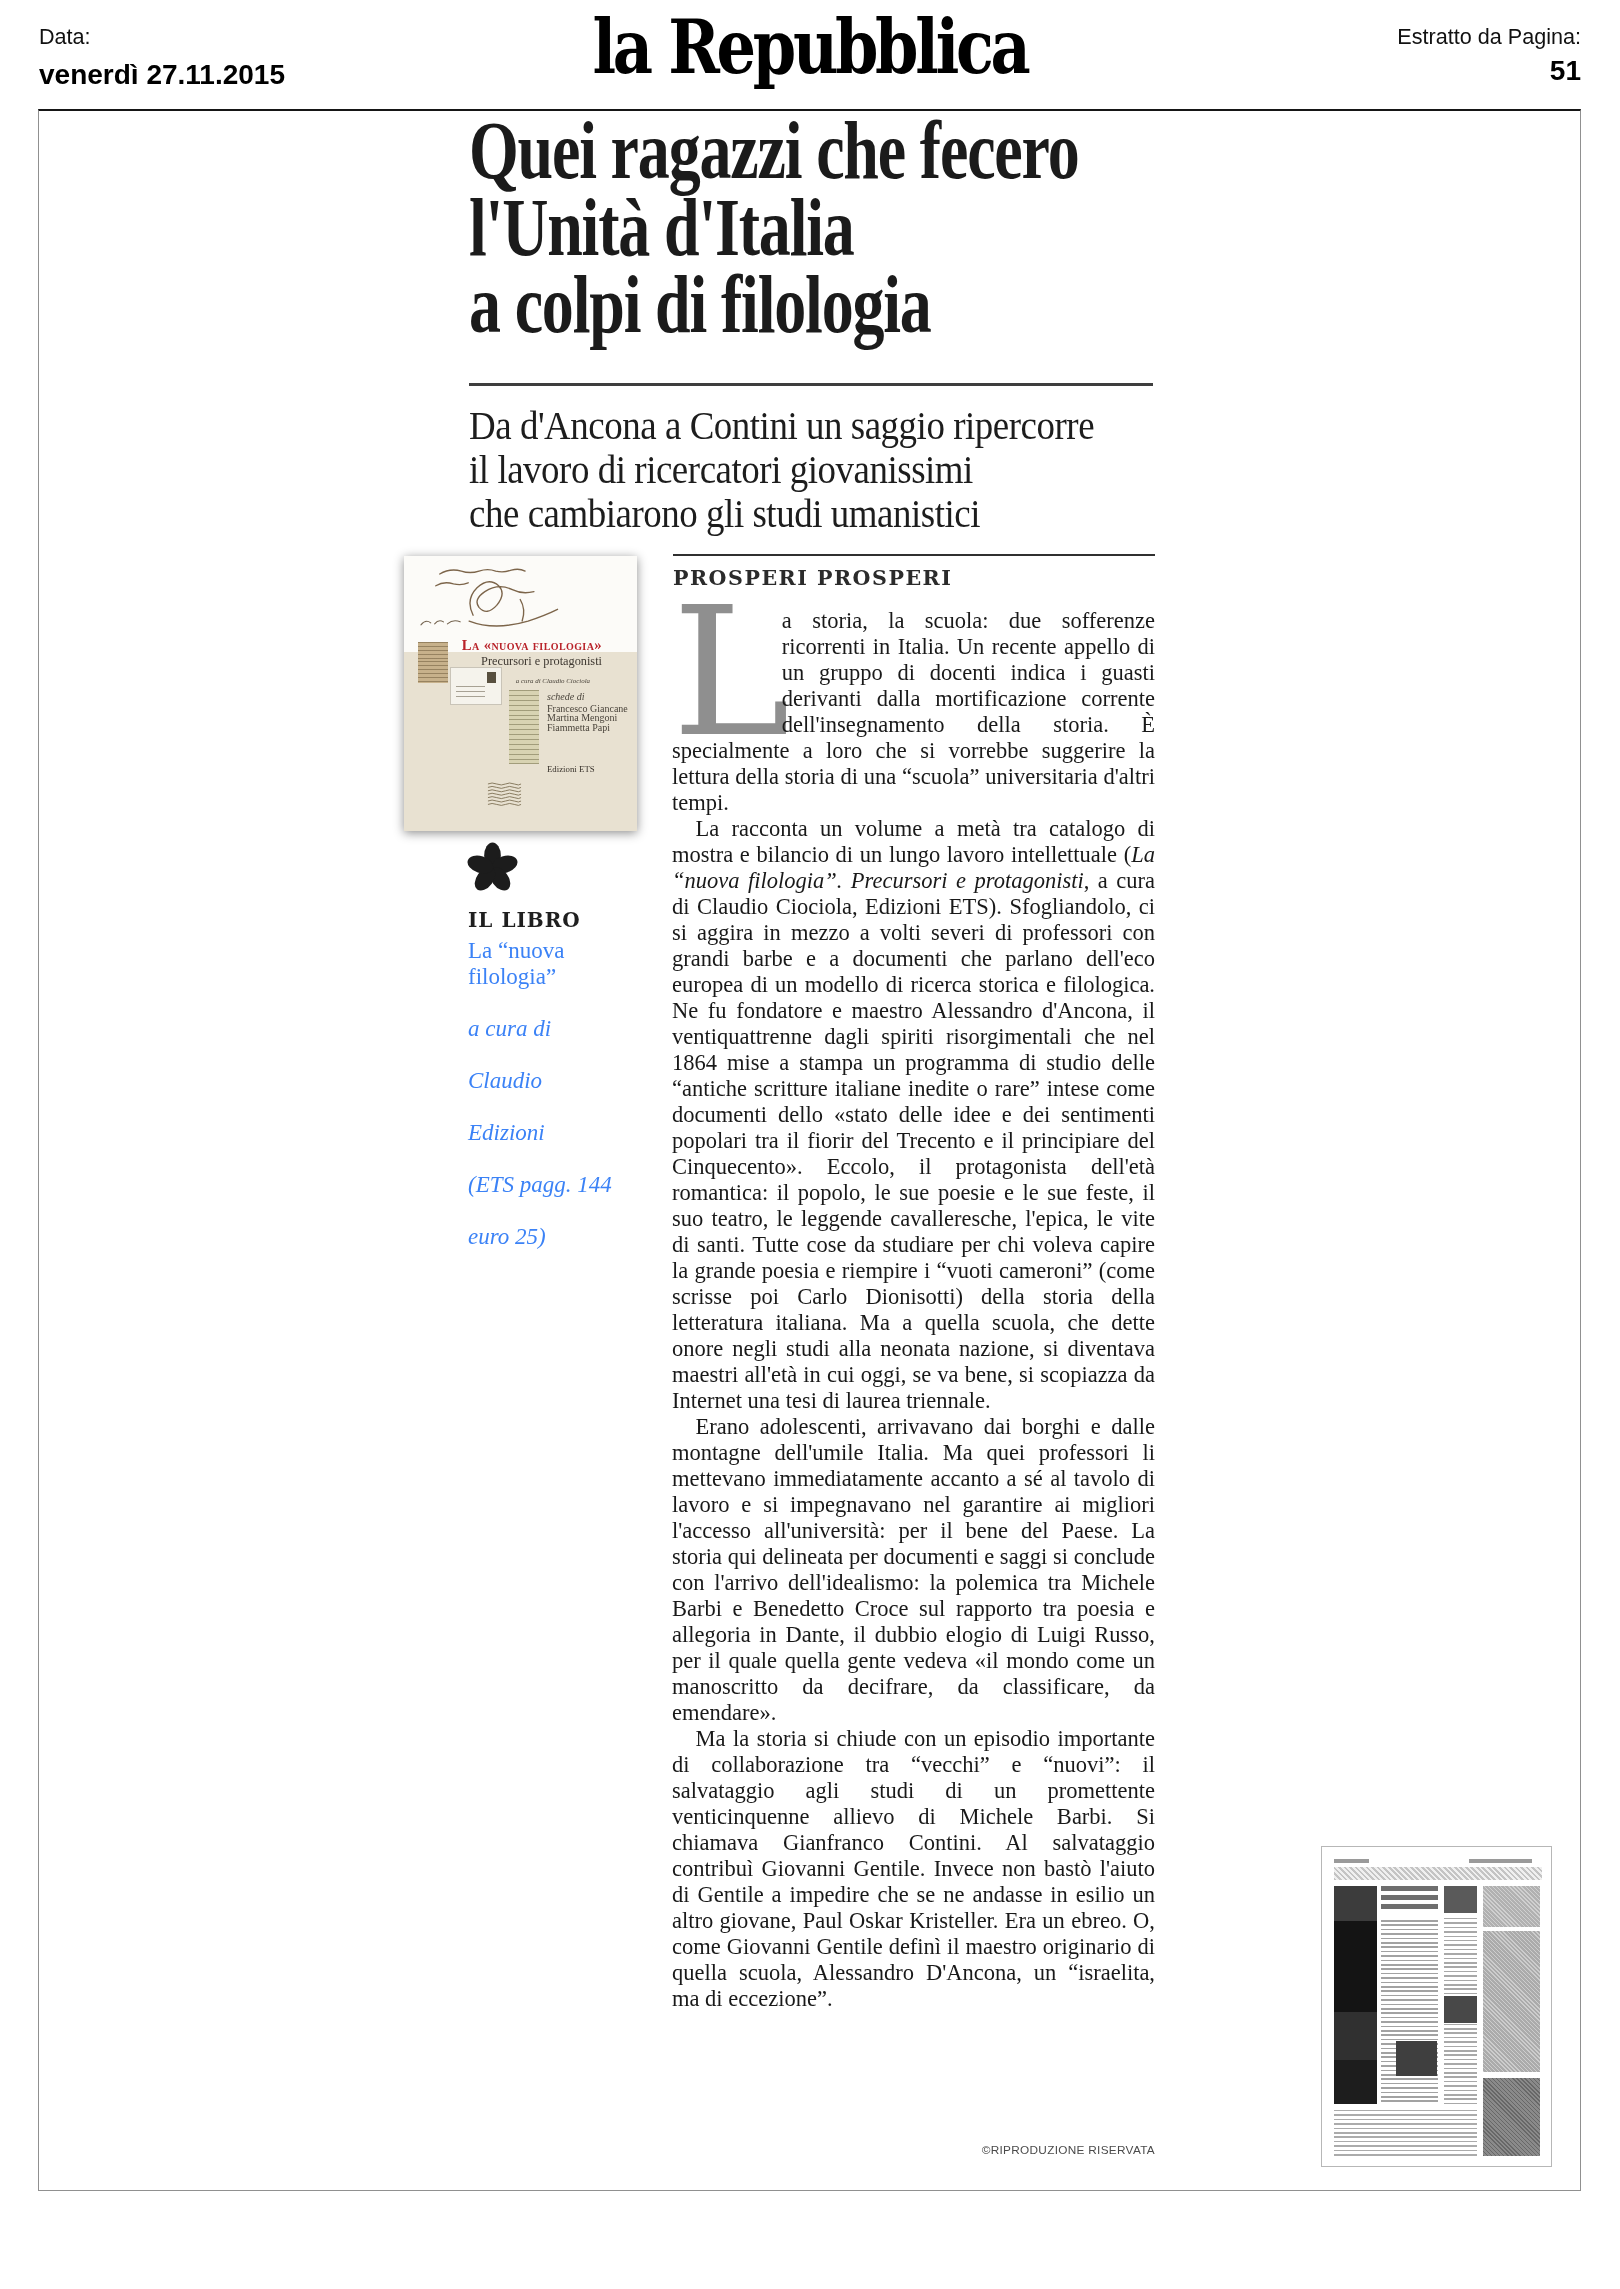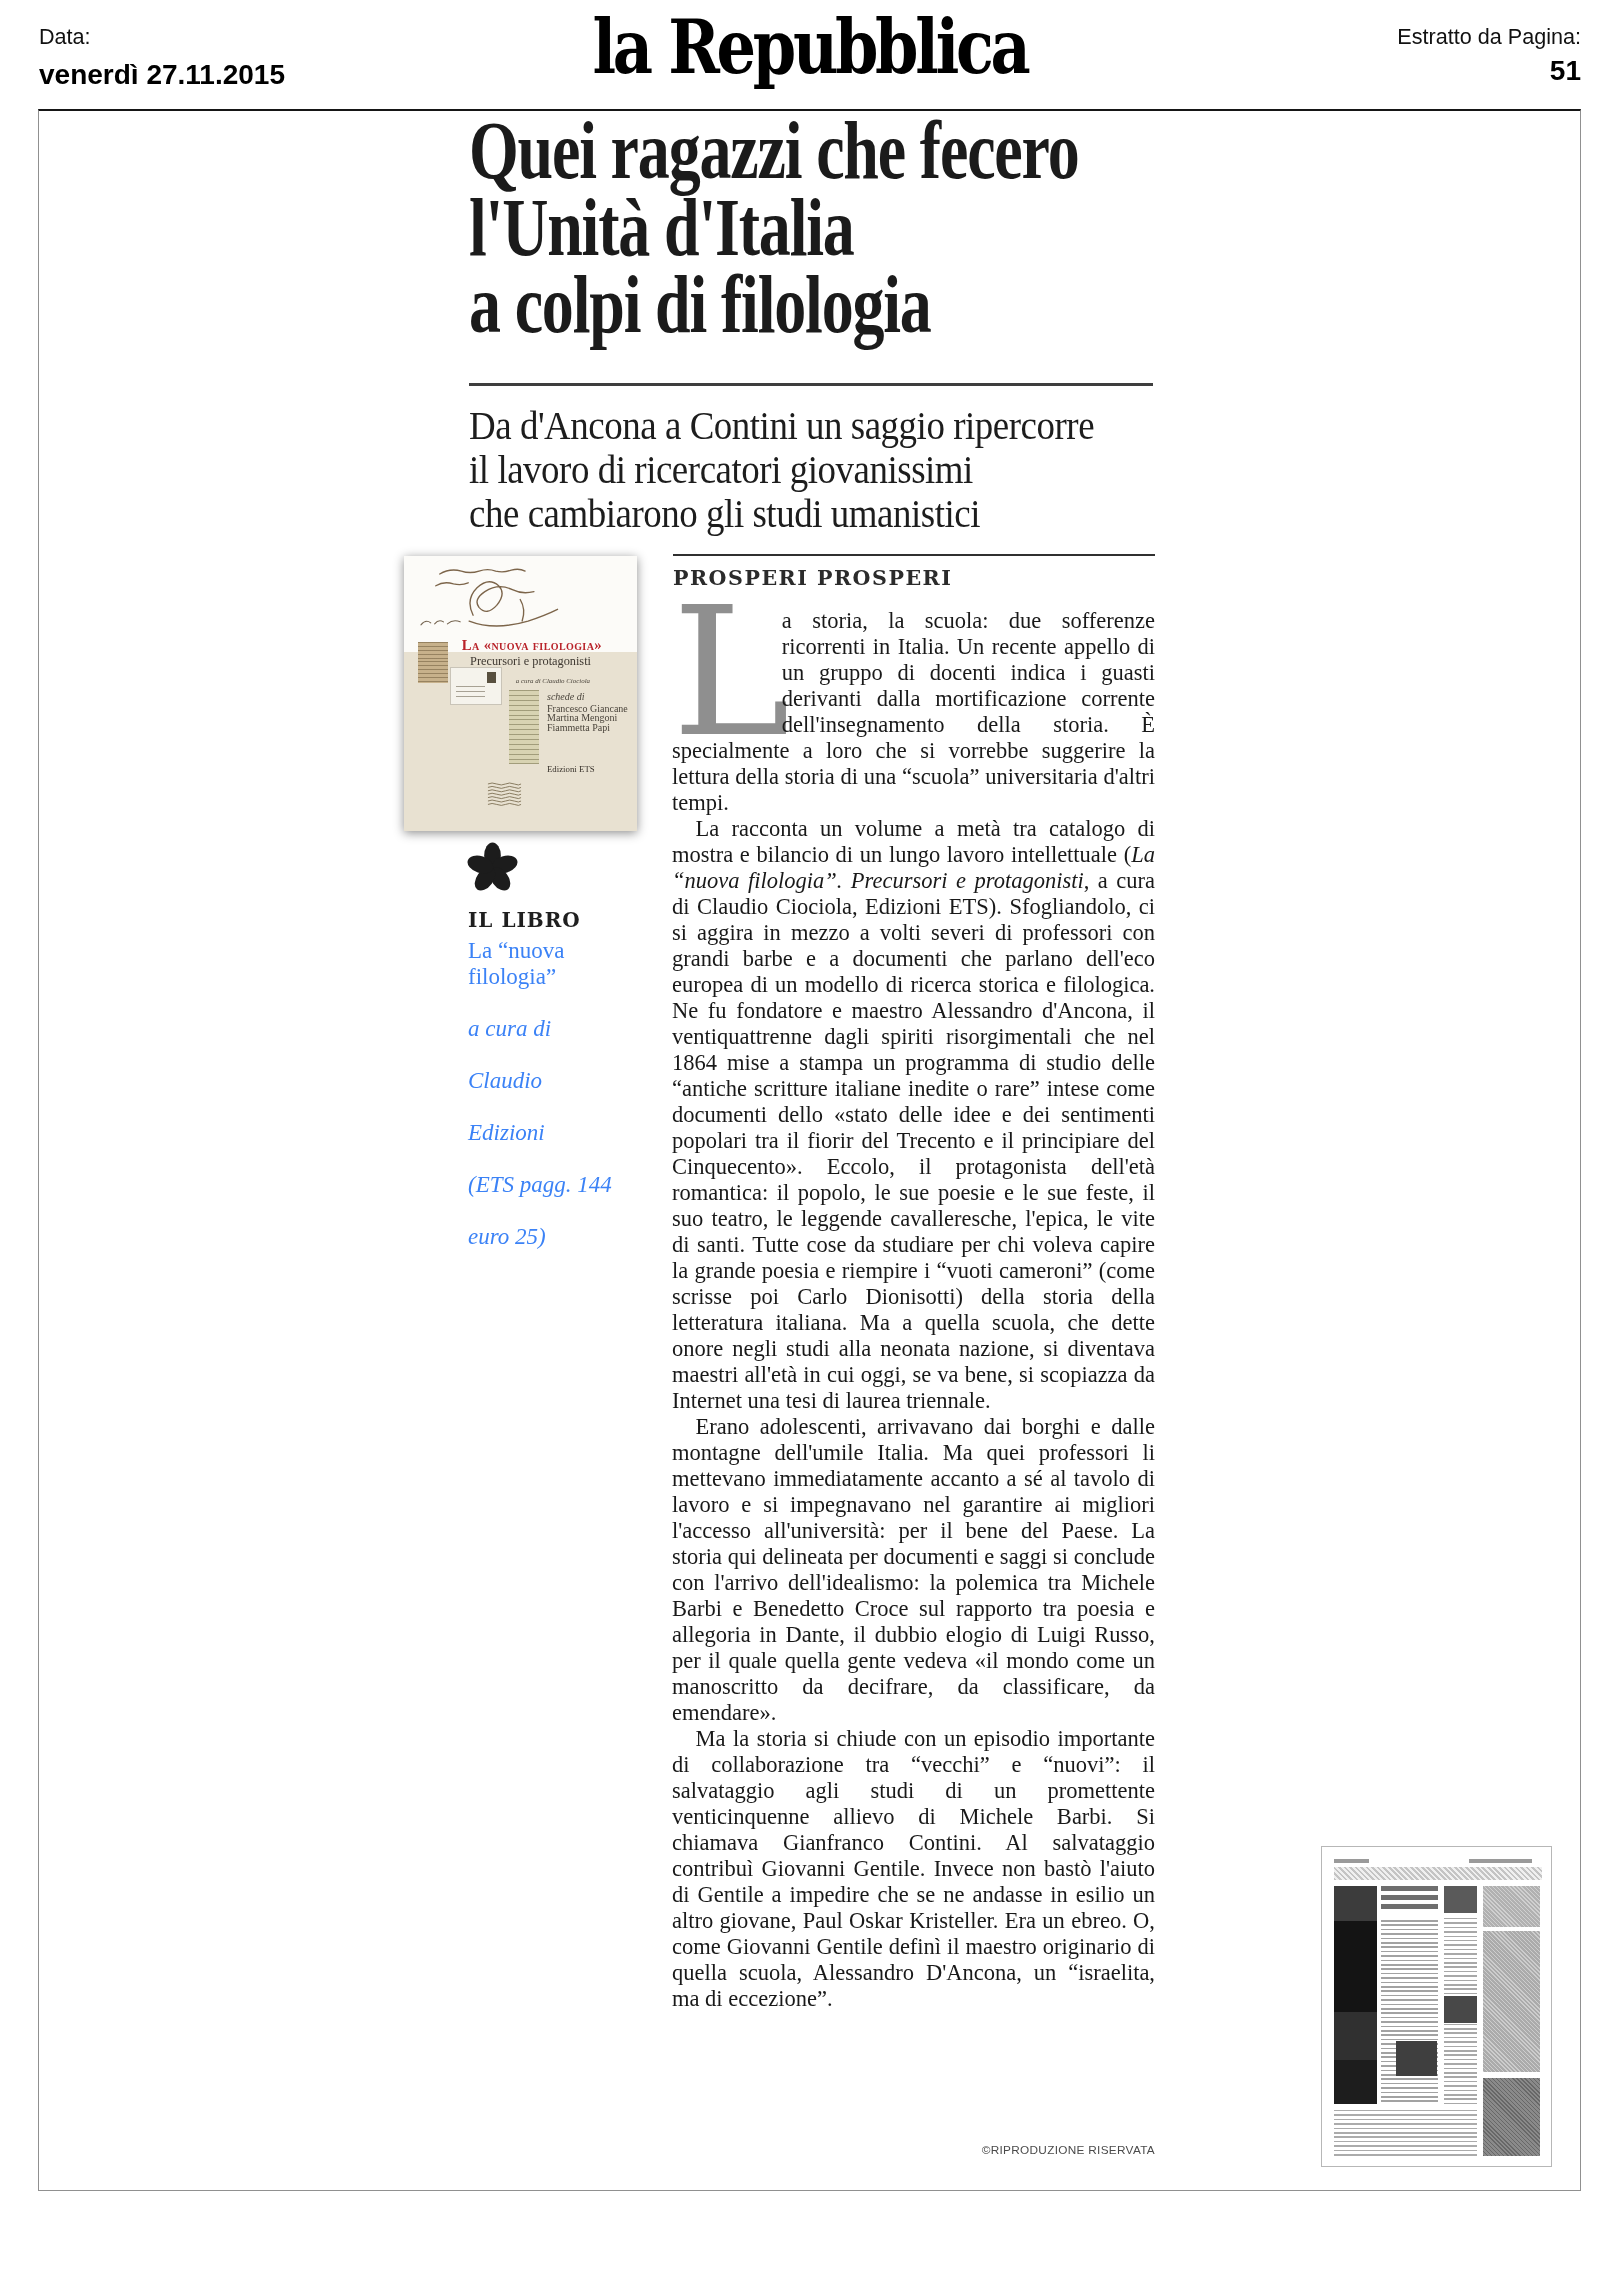--- a/index.html
+++ b/index.html
@@ -46,21 +46,21 @@
                   font:11.8px "Liberation Sans", sans-serif; letter-spacing:0.3px; color:#4a4a4a; }
 
   
   .book-cover { position:absolute; left:404px; top:556px; width:233px; height:275px;
                 background:#fcfbf8; box-shadow:0 2px 9.8px rgba(0,0,0,0.45); overflow:hidden; }
   .cover-beige { position:absolute; left:0; top:96px; width:233px; height:179px; background:#e8e1d1; }
   .cover-signature { position:absolute; left:21.6px; top:7.8px; width:157px; height:71px; }
   .cover-date-scribble { position:absolute; left:12.7px; top:59px; width:51px; height:15.7px; }
   .cover-title { position:absolute; left:0; right:35px; top:81px; text-align:right;
                  font-variant:small-caps; font-weight:bold; font-size:14.7px; letter-spacing:0.4px;padding-left:21px; }
-  .cover-subtitle { position:absolute; left:0; right:46px; top:98px; text-align:right;
+  .cover-subtitle { position:absolute; left:0; right:35px; top:98px; text-align:right;
                     font-size:12.3px; color:#3e3831; }
   .cover-curator { position:absolute; left:0; right:47px; top:121px; text-align:right;
                    font-size:6.9px; font-style:italic; color:#4a443b; }
   .cover-schede { position:absolute; left:143px; top:136px; font-size:10px; line-height:9.3px; color:#4a443b; }
   .cover-schede .lbl { font-style:italic; margin-bottom:2.9px; }
   .cover-publisher { position:absolute; left:143px; top:208px; font-size:8.8px; color:#38322b; }
   .cover-card-tan { position:absolute; left:13.7px; top:86px; width:30px; height:41px; background:#c7b18b;
                     background-image:repeating-linear-gradient(to bottom, rgba(92,74,44,0.45) 0 1px, transparent 1px 3.9px); }
   .cover-postcard { position:absolute; left:46px; top:111px; width:52px; height:38px; background:#f5f3ec;
                     border:1px solid #c9c4b8; }

